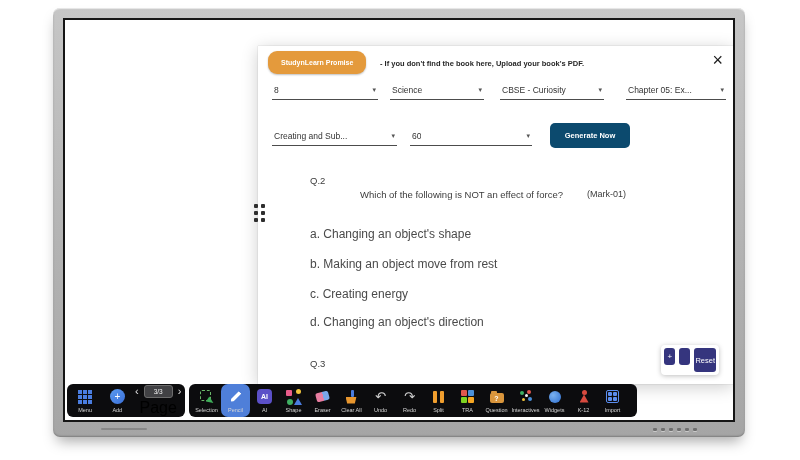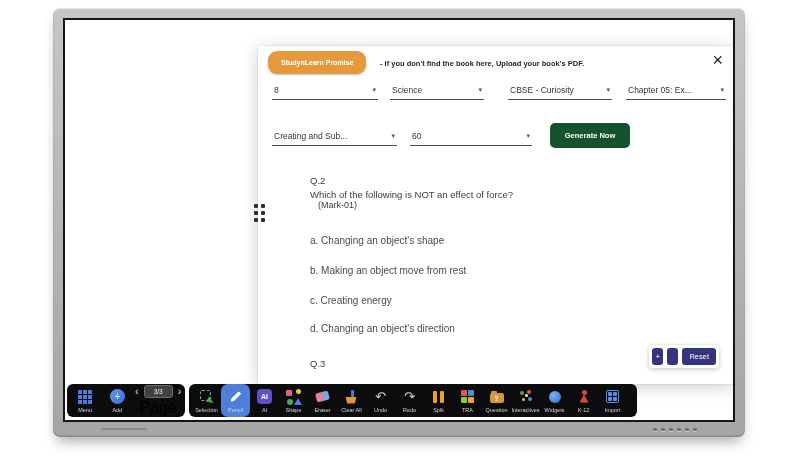--- a/index.html
+++ b/index.html
@@ -37,48 +37,48 @@
   .close-btn { position:absolute; right:10px; top:5px; font-size:18px;
     font-weight:300; color:#1c1c1c; background:none; border:none; cursor:pointer; line-height:1; }
 
   .sel { position:absolute; height:18px; border-bottom:1.5px solid #4c4c4c;
     display:flex; justify-content:space-between; align-items:center;
     padding:0 2px 2px 2px; cursor:pointer; }
   .sel .val { font-size:8.5px; color:#333; white-space:nowrap; overflow:hidden; }
   .sel .caret { font-size:7px; color:#555; margin-left:4px; }
   .sel1 { left:14px;  top:36px; width:106px; }
   .sel2 { left:132px; top:36px; width:94px; }
-  .sel3 { left:250px; top:36px; width:104px; }
+  .sel3 { left:242px; top:36px; width:104px; }
   .sel4 { left:368px; top:36px; width:100px; }
   .sel5 { left:14px;  top:82px; width:125px; }
   .sel6 { left:152px; top:82px; width:122px;align-items:center; }
 
   .generate-btn { position:absolute; left:292px; top:77px; width:80px; height:25px;
-    background:#14532d; color:#fff; font-size:7.5px; font-weight:bold;
+    background:#0c4a6e; color:#fff; font-size:7.5px; font-weight:bold;
     border:none; border-radius:5px; cursor:pointer; }
 
   .q-num { position:absolute; left:52px; top:129px; font-size:9.5px; color:#3c3c3c; }
   .q-row { position:absolute; left:52px; top:143px; width:316px;
-    display:flex; justify-content:flex-end;flex-direction:column; }
+    display:flex; justify-content:flex-end; }
   .q-text { font-size:9.5px; color:#3c3c3c; }
-  .q-mark { font-size:9px; color:#3c3c3c; margin-left:8px; white-space:nowrap; }
-  .opt { position:absolute; left:52px; font-size:10px; color:#4a4a4a;margin-top:8px; }
+  .q-mark { font-size:9px; color:#3c3c3c; margin-left:24px; white-space:nowrap; }
+  .opt { position:absolute; left:52px; font-size:12px; color:#4a4a4a; }
   .opt-a { top:181px; } .opt-b { top:211px; } .opt-c { top:241px; } .opt-d { top:269px; }
   .q-next { position:absolute; left:52px; top:312px; font-size:9.5px; color:#3c3c3c; }
 
   .drag-handle { position:absolute; left:-4px; top:158px;
     display:grid; grid-template-columns:4px 4px; gap:3px; cursor:grab; }
   .drag-handle i { width:4px; height:4px; background:#2e2e2e; border-radius:1px; }
 
   .modal-footer { position:absolute; right:14px; top:299px; display:flex; gap:4px;
     background:#fff; padding:3px; border-radius:4px; box-shadow:0 1px 5px rgba(0,0,0,.25); }
   .fbtn-sm { width:11px; height:17px; background:#35357e; color:#fff; font-size:8px;
     border:none; border-radius:3px; cursor:pointer; display:flex; align-items:center; justify-content:center; padding:0; }
-  .fbtn-reset { height:17px; background:#35357e; color:#fff; font-size:7.5px;
-    border:none; border-radius:3px; cursor:pointer; padding:0 7px; }
+  .fbtn-reset { height:24px; background:#35357e; color:#fff; font-size:7.5px;
+    border:none; border-radius:3px; cursor:pointer; padding:0 1px; }
 
   
   .tb-group { position:absolute; bottom:3px; height:33px; background:#0c0c0e;
     border-radius:6px; display:flex; align-items:center; }
   .tb-left { left:2px; width:118px; padding:0 2px; justify-content:space-around; }
   .tb-main { left:124px; width:448px; padding:0 3px; }
   .tool { width:29px; height:33px; display:flex; flex-direction:column;
     align-items:center; justify-content:center; gap:2px; cursor:pointer; flex:0 0 auto; }
   .tool.selected { background:#4f7fd9; border-radius:7px; }
   .tool .lbl { font-size:5.5px; color:#d6d6d6; white-space:nowrap; }

